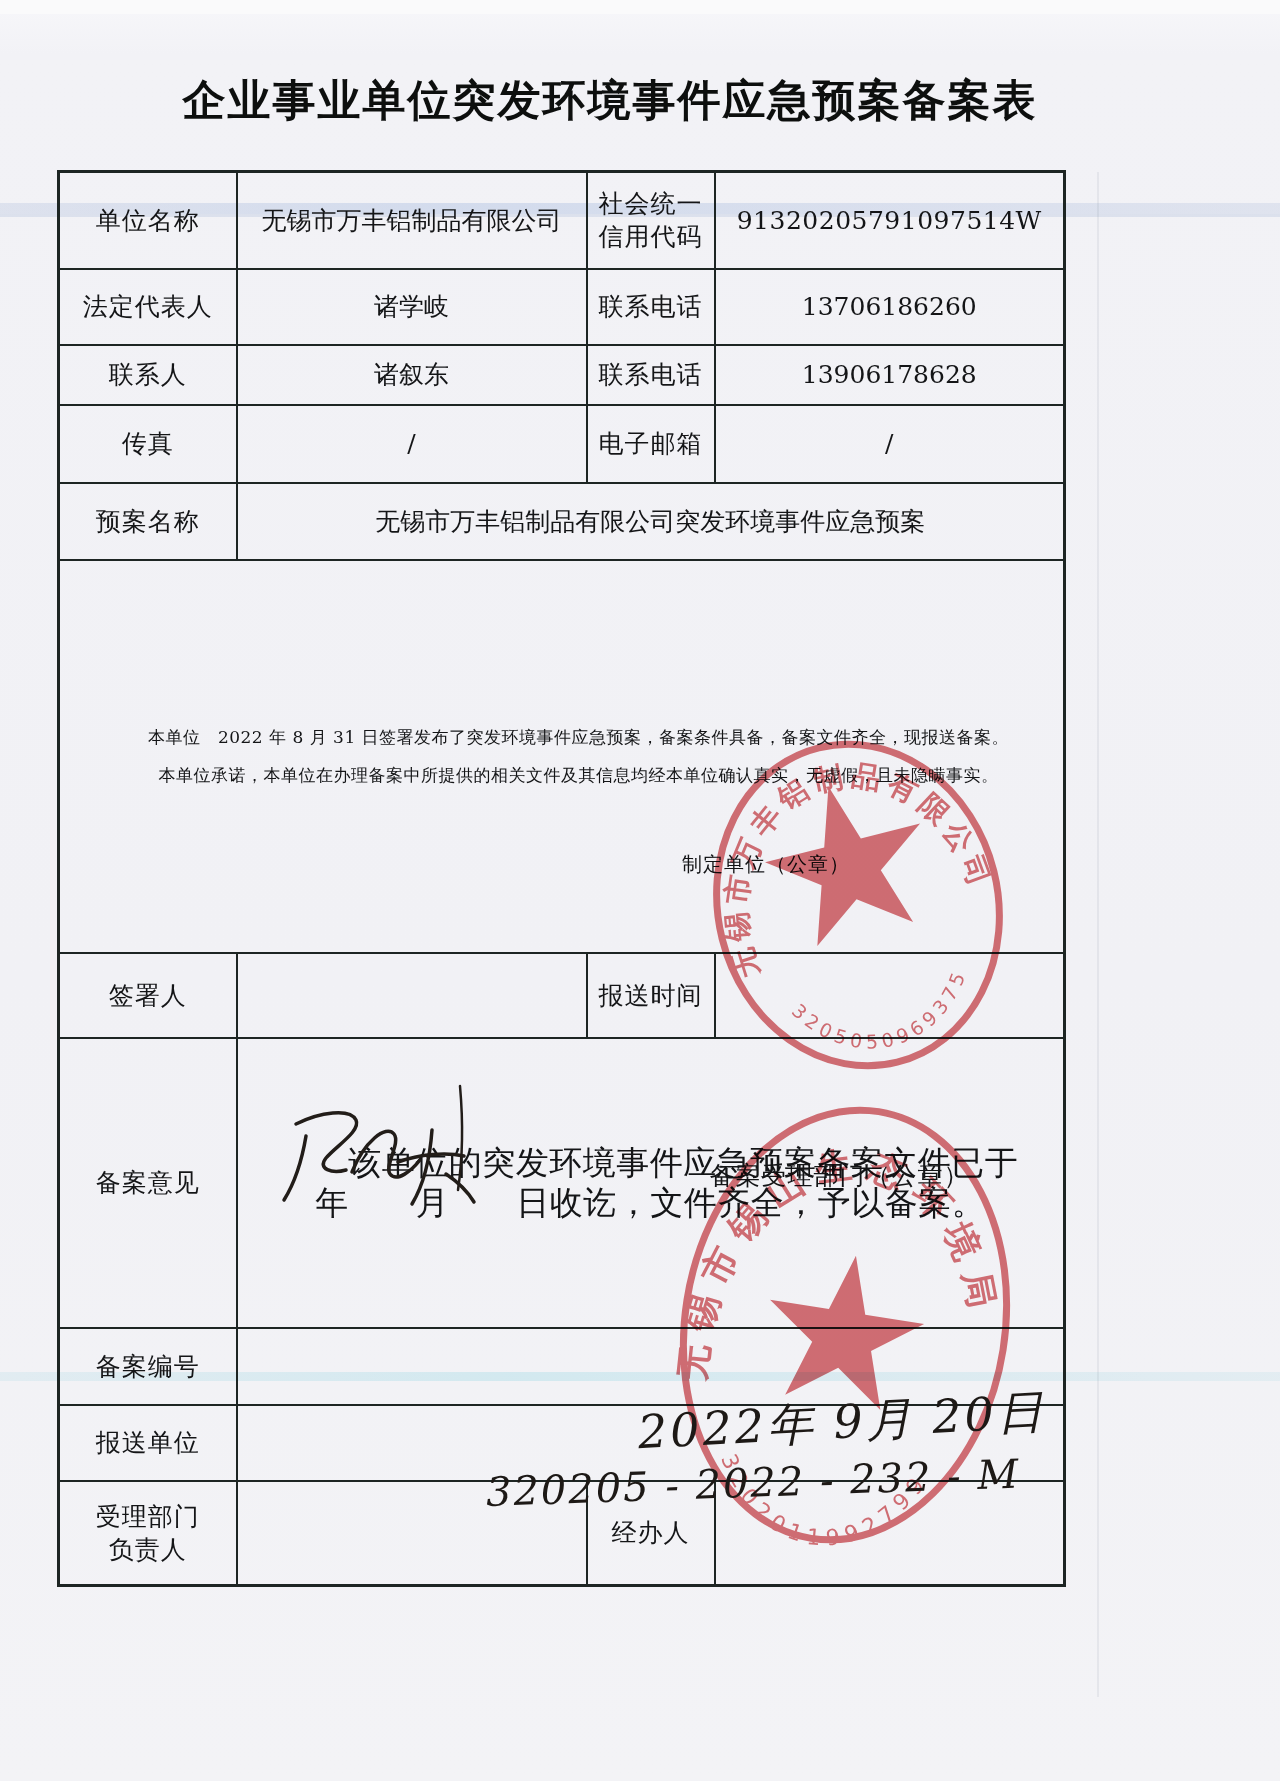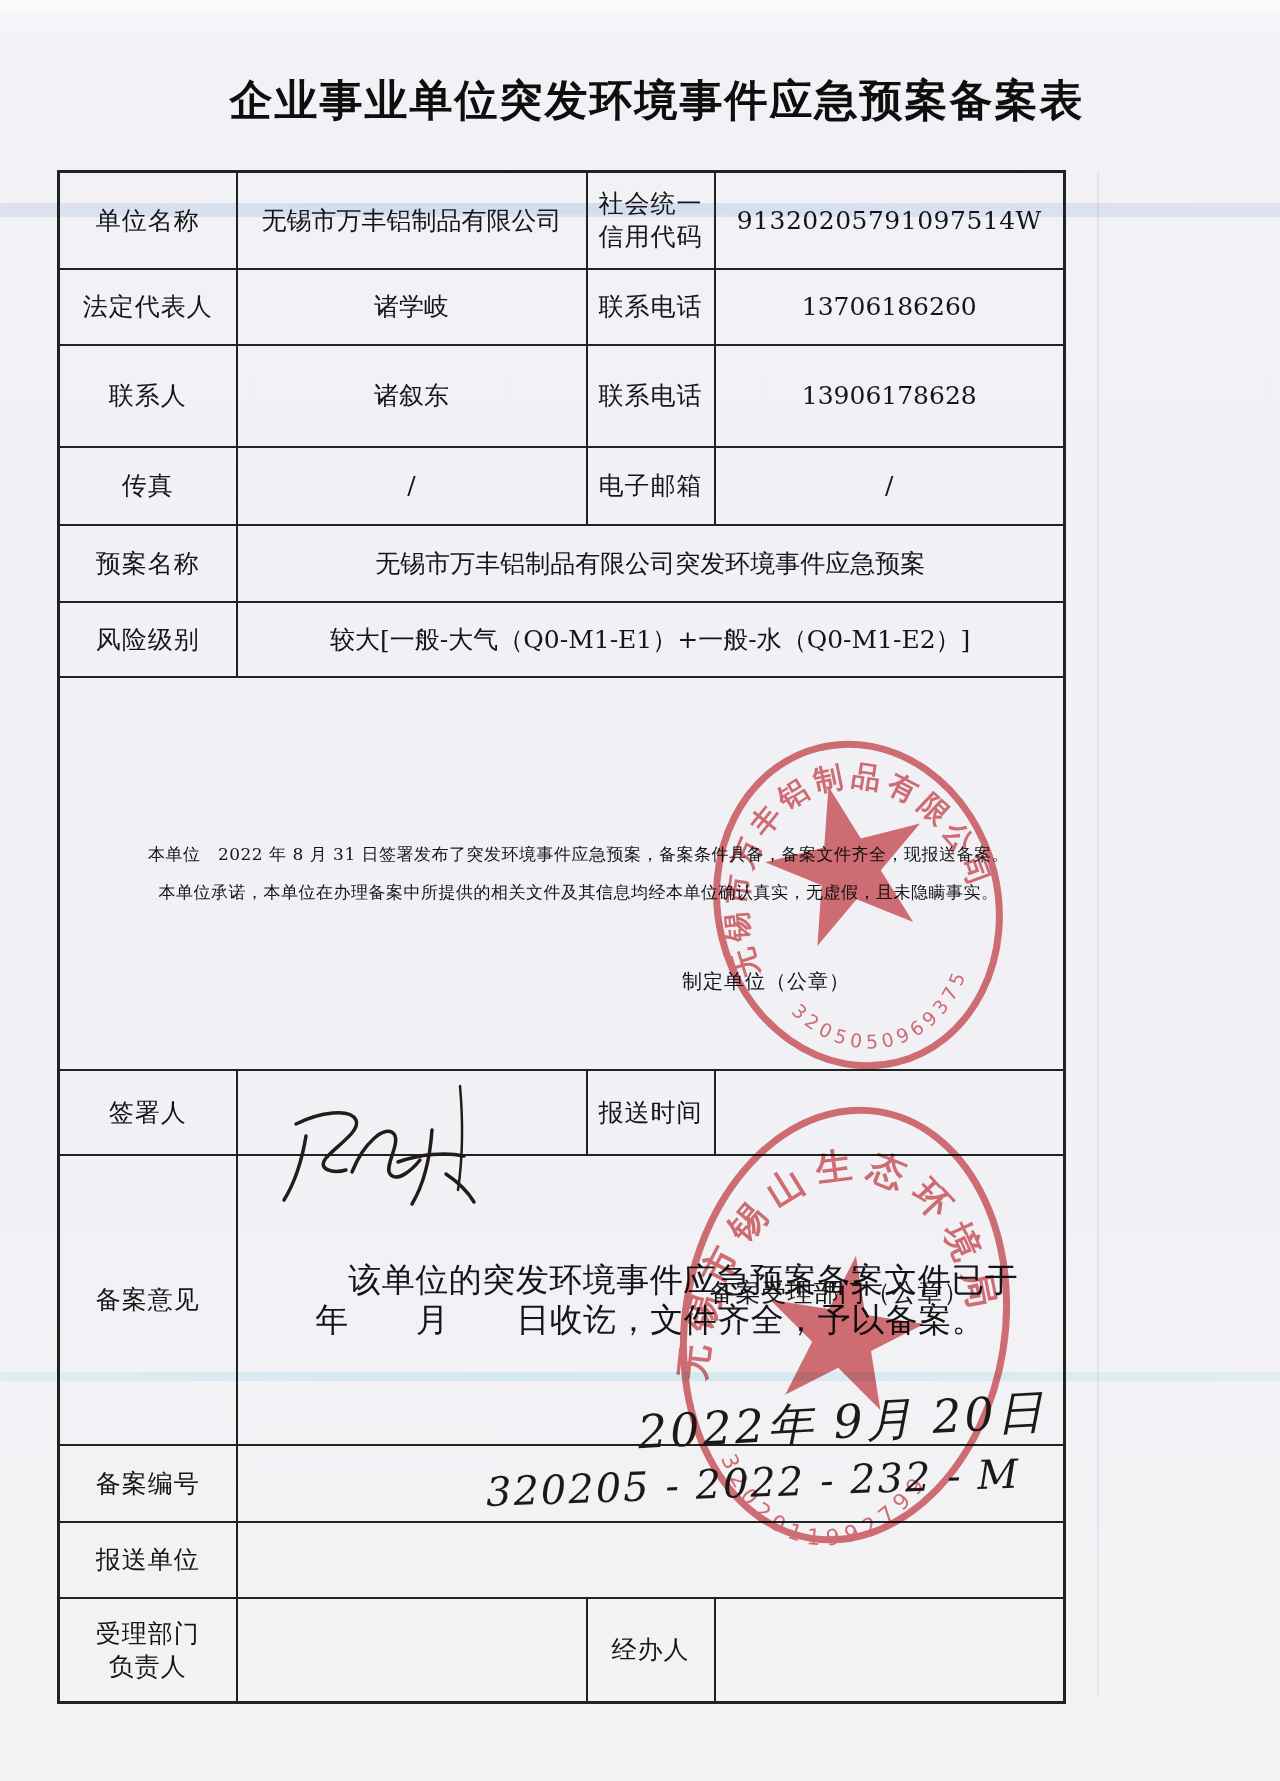--- a/index.html
+++ b/index.html
@@ -21,37 +21,36 @@
   .band1b{top:214px;height:3px;background:rgba(120,150,200,.18);}
   .band2{top:1372px;height:9px;background:linear-gradient(90deg,rgba(140,205,220,.16),rgba(150,215,228,.34) 40%,rgba(140,205,220,.15));}
   .crease{position:absolute;left:1097px;top:172px;width:2px;height:1525px;background:rgba(110,115,135,.10);}
 
   .title{
     position:absolute;left:0;top:72px;width:1220px;
     text-align:center;
     font-family:"DejaVu Sans","Liberation Sans",sans-serif;
     font-weight:bold;font-size:43px;letter-spacing:2px;color:#0d0f0e;
     margin:0;
-    padding-left:47px;
   }
 
   table.form-table{
     position:absolute;left:57px;top:170px;width:1006px;
     border-collapse:collapse;table-layout:fixed;
     font-size:25px;color:#141517;
   }
   table.form-table td{
     border:2px solid #1d2523;
     padding:2px 6px;
     text-align:center;
     vertical-align:middle;
     overflow:visible;
   }
   table.form-table{border:3px solid #1d2523;}
-  .r1{height:97px}.r2{height:76px}.r3{height:102px}.r4{height:78px}
+  .r1{height:97px}.r2{height:76px}.r3{height:60px}.r4{height:78px}
   .r5{height:78px}.r6{height:77px}.r7{height:75px}
   .r8{height:393px}
   .r9 td{border-top:5px double #1d2523;}
   .r9{height:85px}
   .r10{height:290px}.r11{height:77px}.r12{height:76px}
   .r13{height:105px}
   .r13 td{border-bottom:5px double #1d2523;}
   td.lbl{letter-spacing:1px;}
   td.prelabel{white-space:pre-line;line-height:33px;}
   td.codecell{font-size:25px;letter-spacing:.5px;}
@@ -129,24 +128,20 @@
     <tr class="r4">
       <td class="lbl">传真</td>
       <td>/</td>
       <td class="lbl">电子邮箱</td>
       <td>/</td>
     </tr>
     <tr class="r6">
       <td class="lbl">预案名称</td>
       <td colspan="3">无锡市万丰铝制品有限公司突发环境事件应急预案</td>
     </tr>
-    <tr class="r7">
-      <td class="lbl">风险级别</td>
-      <td colspan="3">较大[一般-大气（Q0-M1-E1）+一般-水（Q0-M1-E2）]</td>
-    </tr>
     <tr class="r8">
       <td colspan="4" class="decl">
         <p>本单位　2022 年 8 月 31 日签署发布了突发环境事件应急预案，备案条件具备，备案文件齐全，现报送备案。</p>
         <p>本单位承诺，本单位在办理备案中所提供的相关文件及其信息均经本单位确认真实，无虚假，且未隐瞒事实。</p>
         <div class="seal-caption">制定单位（公章）</div>
       </td>
     </tr>
     <tr class="r9">
       <td class="lbl">签署人</td>
       <td></td>

